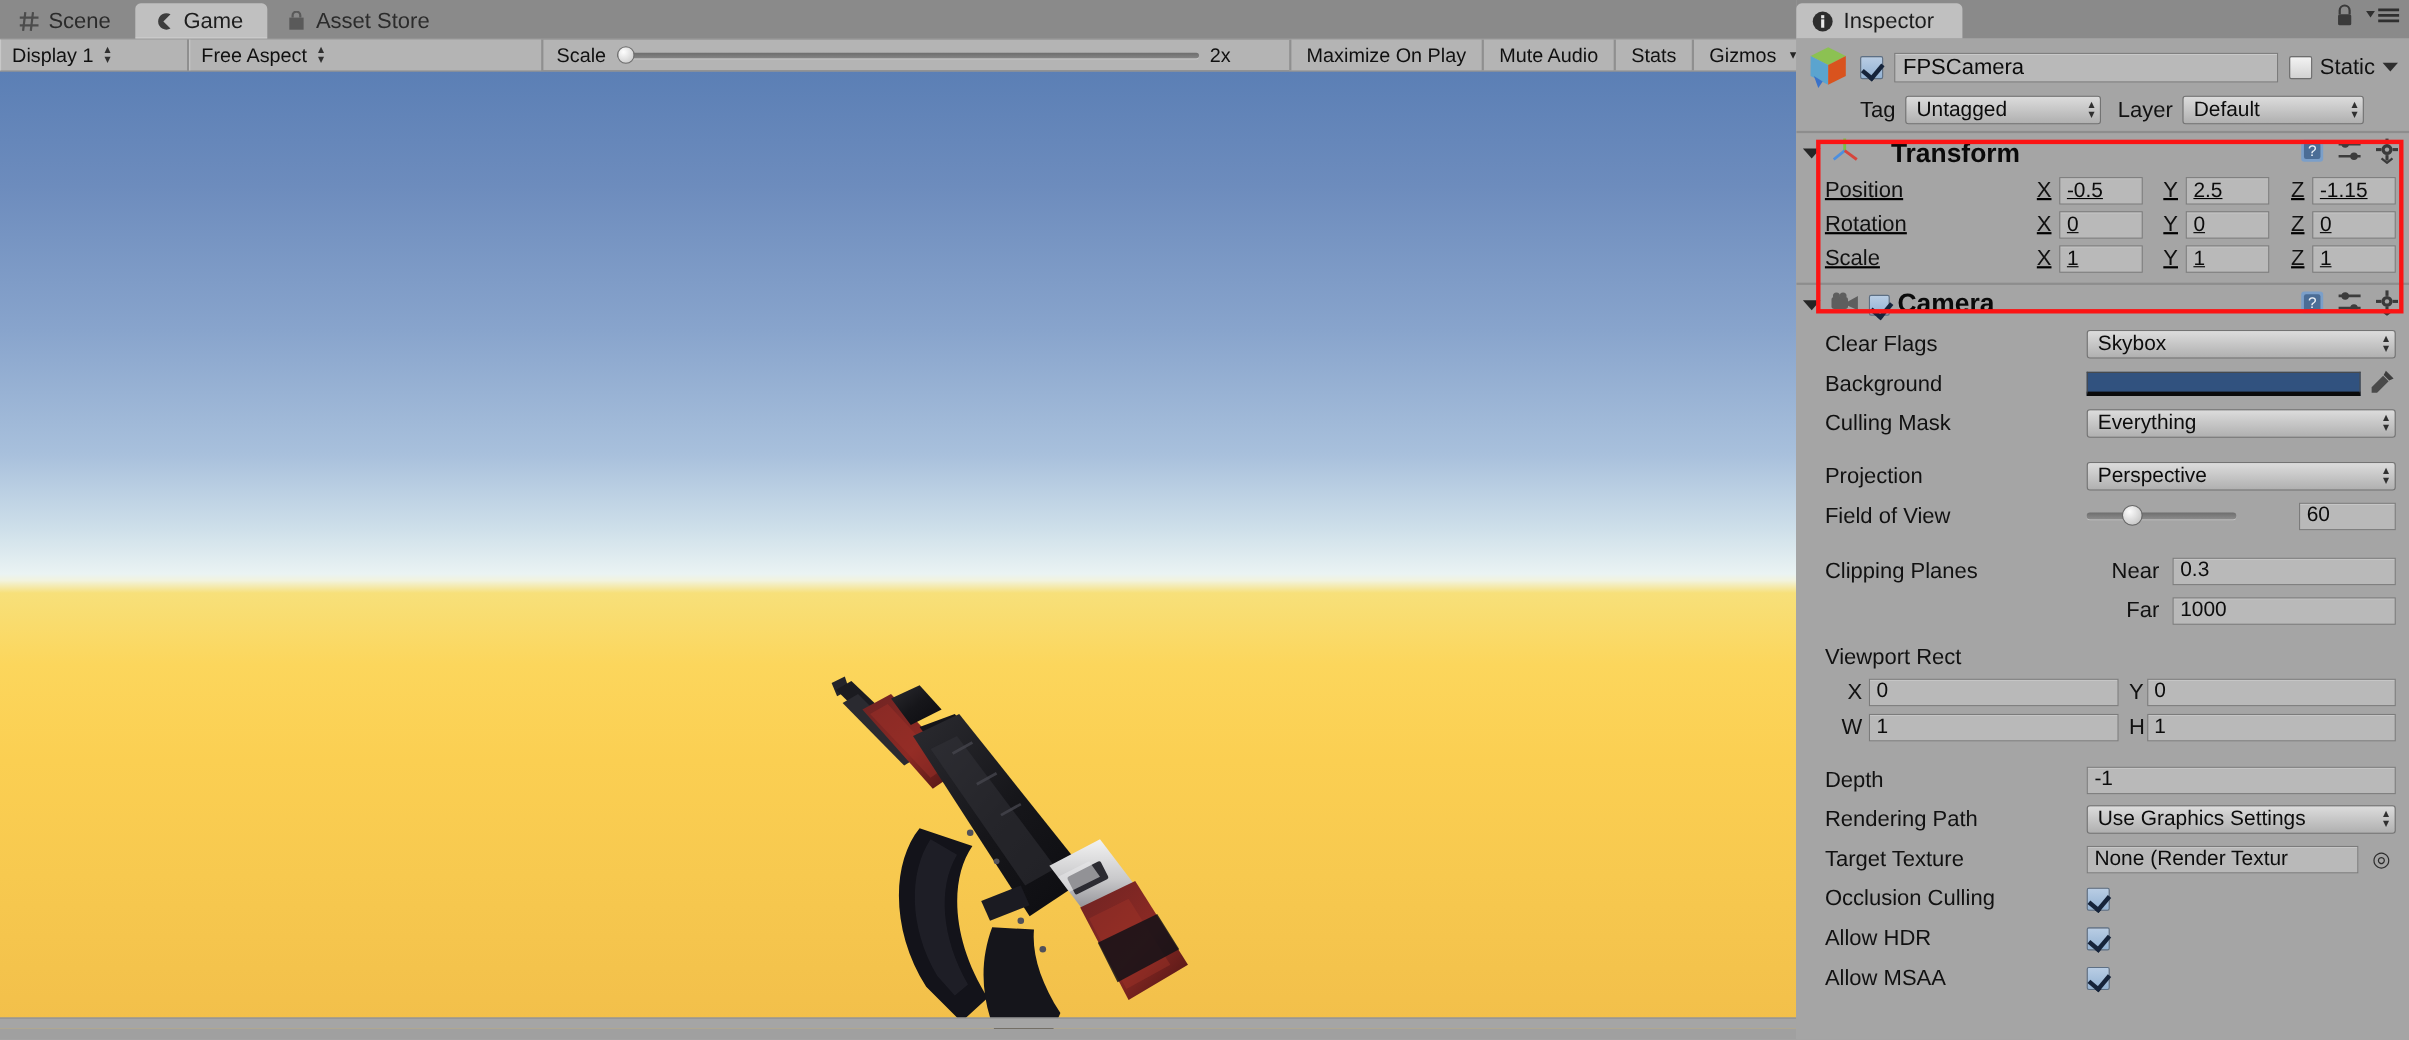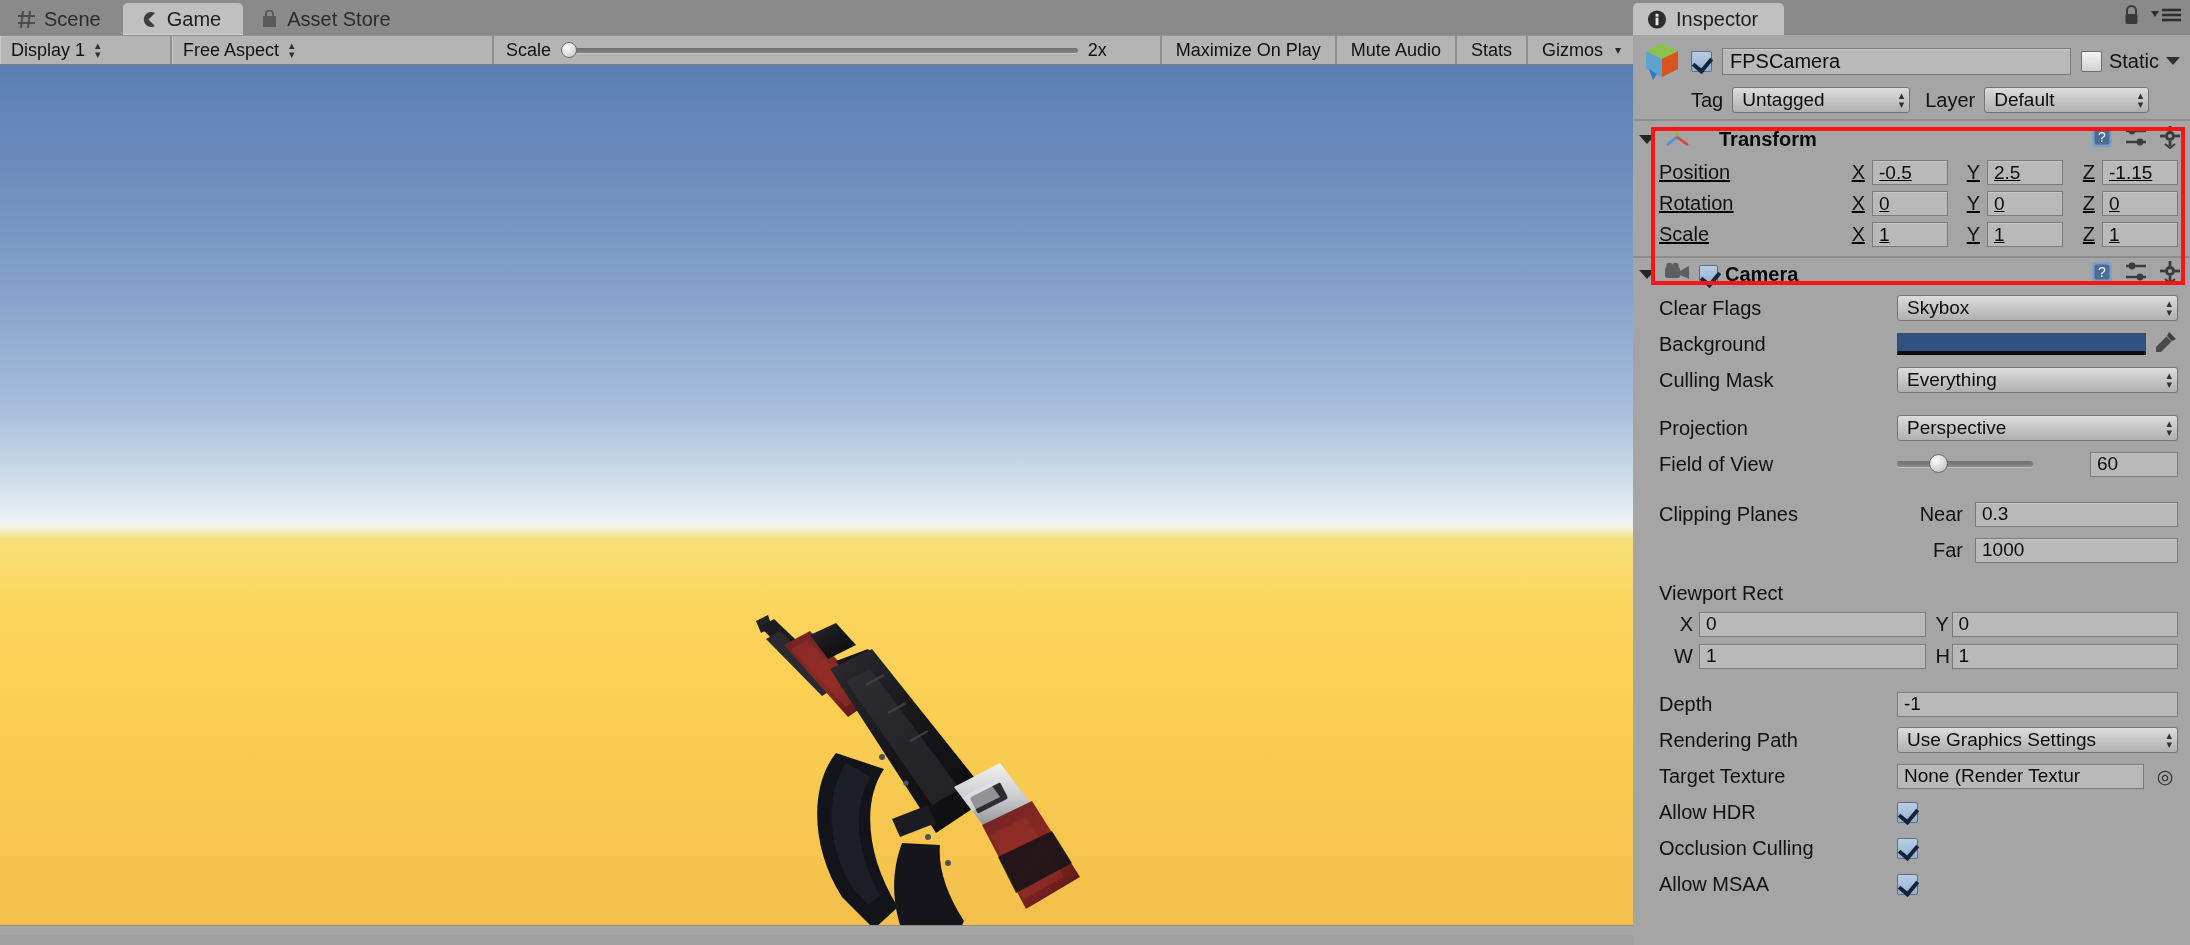--- a/index.html
+++ b/index.html
@@ -106,21 +106,21 @@
     height: 26px; border: 1px solid #737373; border-radius: 3px;
     background: linear-gradient(#dcdcdc, #b0b0b0);
     display: flex; align-items: center; justify-content: space-between;
     padding: 0 5px 0 9px; font-size: 19px; color: #0c0c0c; white-space: nowrap;
   }
 
   .comp-divider { height: 2px; background: #8d8d8d; }
 
   .comp-hdr { display: flex; align-items: center; gap: 7px; padding: 4px 8px 4px 6px; position: relative; }
   .foldout { width: 0; height: 0; border-left: 8px solid transparent; border-right: 8px solid transparent; border-top: 9px solid #262626; margin-right: 2px; }
-  .comp-title { font-size: 20px; font-weight: bold; color: #0a0a0a; }
+  .comp-title { font-size: 24px; font-weight: bold; color: #0a0a0a; }
   .comp-icons { position: absolute; right: 8px; display: flex; align-items: center; gap: 10px; }
 
   .f-row { display: flex; align-items: center; height: 31px; padding: 0 12px 0 26px; gap: 0; text-decoration: underline; }
   .f-label { font-size: 20px; color: #111; width: 186px; flex: 0 0 186px; white-space: nowrap; }
   .axis { font-size: 20px; color: #111; width: 20px; text-align: right; margin-right: 7px; }
   .num {
     height: 25px; background: #b9b9b9; border: 1px solid #7b7b7b;
     box-shadow: 0 1px 0 #c6c6c6 inset; font-size: 19px; color: #0c0c0c;
     display: flex; align-items: center; padding: 0 6px; min-width: 0;
   }
@@ -201,21 +201,21 @@
       </div>
       <div class="tb-btn">
         <span>Maximize On Play</span>
       </div>
       <div class="tb-btn">
         <span>Mute Audio</span>
       </div>
       <div class="tb-btn">
         <span>Stats</span>
       </div>
-      <div class="tb-btn" style="padding-right:12px">
+      <div class="tb-btn" style="padding-right:0">
         <span>Gizmos</span>
         <span style="margin-left:12px;font-size:12px;color:#262626">▾</span>
       </div>
     </div>
 
     <div id="render-view">
       <div id="sky"></div>
 
       <svg id="weapon" viewBox="0 0 420 400">
         <defs>
@@ -619,28 +619,28 @@
         <span class="cam-lbl">Target Texture</span>
         <span class="cam-ctl">
           <span class="num" style="flex:1;overflow:hidden;white-space:nowrap">
             <span>None (Render Textur</span>
           </span>
           <span class="objsel">◎</span>
         </span>
       </div>
 
       <div class="cam-row">
+        <span class="cam-lbl">Occlusion Culling</span>
+        <span class="cam-ctl">
+            <span class="chk on"></span>
+          </span>
+      </div>
+
+      <div class="cam-row">
         <span class="cam-lbl">Allow HDR</span>
-        <span class="cam-ctl">
-            <span class="chk on"></span>
-          </span>
-      </div>
-
-      <div class="cam-row">
-        <span class="cam-lbl">Occlusion Culling</span>
         <span class="cam-ctl">
             <span class="chk on"></span>
           </span>
       </div>
 
       <div class="cam-row">
         <span class="cam-lbl">Allow MSAA</span>
         <span class="cam-ctl">
             <span class="chk on"></span>
           </span>

